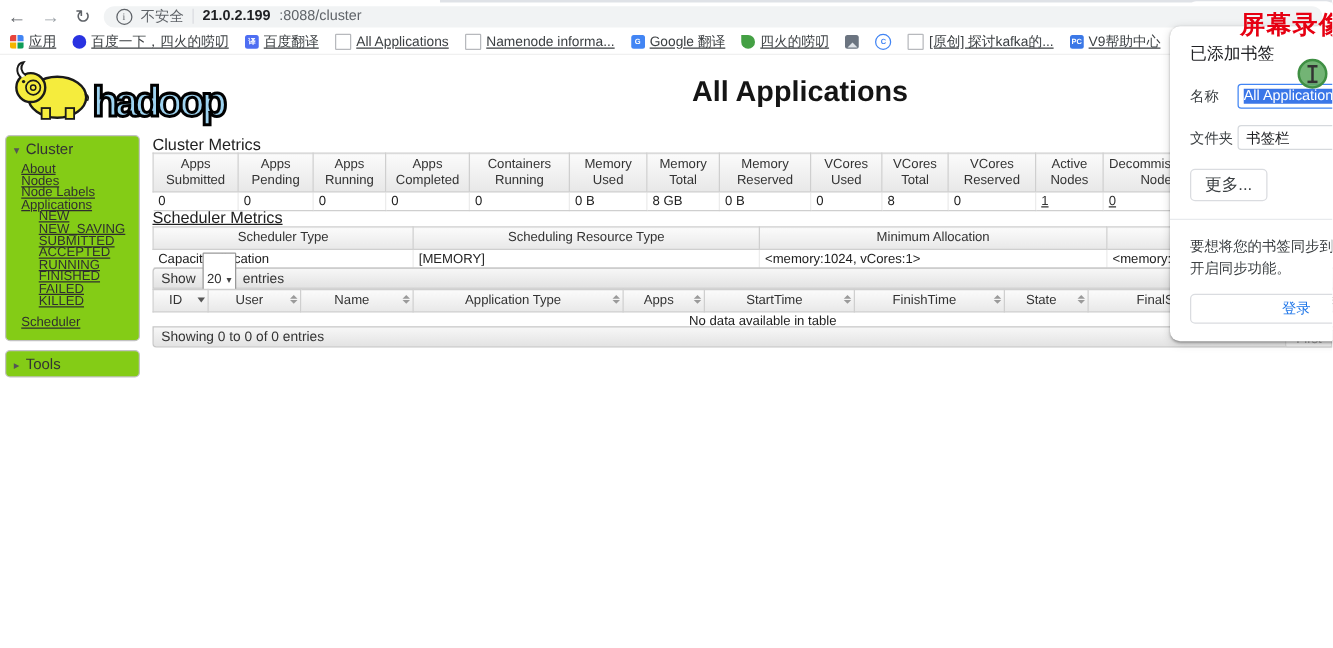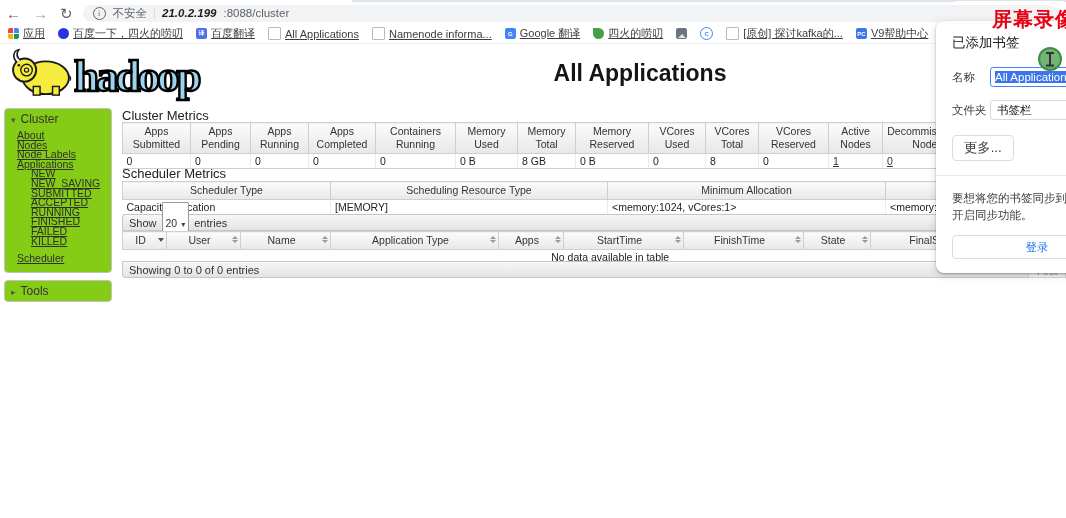--- a/index.html
+++ b/index.html
@@ -16,21 +16,21 @@
   .back-ic::before{content:"←";}
   .fwd-ic::before{content:"→";}
   .reload-ic::before{content:"↻";}
   .addrbar{flex:1;height:17px;border-radius:9px;background:#f1f3f4;margin:0 8px 0 4px;
            display:flex;align-items:center;padding:0 10px;gap:7px;font-size:11.5px;min-width:0;}
   .info-ic{width:11px;height:11px;border:1px solid #5f6368;border-radius:50%;flex:none;
            display:flex;align-items:center;justify-content:center;}
   .info-ic::after{content:"i";font-size:8px;color:#5f6368;font-family:"Liberation Serif",serif;}
   .sec-text{color:#5f6368;}
   .addr-sep{width:1px;height:12px;background:#dadce0;}
-  .url-host{color:#202124;font-weight:bold;font-style:italic;}
+  .url-host{color:#202124;font-weight:bold;}
   .url-path{color:#5f6368;}
 
   .bookmarks{position:absolute;left:0;top:24px;width:1066px;height:19px;background:#fff;
              display:flex;align-items:center;padding-left:8px;gap:13px;overflow:hidden;
              border-bottom:1px solid #f0f0f0;}
   .bm{display:flex;align-items:center;gap:4px;flex:none;cursor:pointer;}
   .bm-label{font-size:11px;color:#3c4043;white-space:nowrap;text-decoration:underline;}
   .bi{width:11px;height:11px;border-radius:2px;display:inline-flex;align-items:center;
       justify-content:center;font-size:6px;font-weight:bold;color:#fff;flex:none;overflow:hidden;}
   .bi-apps-grid{position:relative;background:#fff;}
@@ -44,22 +44,22 @@
   .bi-image{background:#6b7480;position:relative;}
   .bi-image::after{content:"";position:absolute;bottom:1px;left:2px;border-left:4px solid transparent;
       border-right:4px solid transparent;border-bottom:4px solid #dfe3e8;}
   .bi-c-circle{background:#fff;border:1px solid #4285f4;border-radius:50%;color:#4285f4;}
   .bi-v9{background:#3b78e7;}
   .bi-vso{background:#7a8aa0;font-size:5px;}
   .bi-icp{background:#2b3a4d;font-size:5px;}
 
   
   .logo{position:absolute;left:10px;top:46px;display:flex;align-items:flex-end;gap:2px;}
-  .hadoop-text{font-size:45px;font-weight:bold;letter-spacing:-3px;color:#9ed3f0;
-               -webkit-text-stroke:2.4px #000;line-height:0.95;font-family:Liberation Serif, serif;}
+  .hadoop-text{font-size:34px;font-weight:bold;letter-spacing:-3px;color:#9ed3f0;
+               -webkit-text-stroke:2.4px #000;line-height:0.95;}
   .page-title{position:absolute;left:240px;top:60px;width:800px;text-align:center;
               font-size:23px;font-weight:bold;color:#151515;}
 
   .sidebar{position:absolute;left:4px;top:108px;width:108px;font-size:10.5px;}
   .side-box{border:1px solid #c2c2c2;border-radius:4px;background:#84cc16;margin-bottom:7px;}
   .side-header{padding:3px 6px;font-size:12px;color:#333;display:flex;align-items:center;gap:5px;cursor:pointer;}
   .tri-down::before{content:"▾";font-size:9px;color:#555;}
   .tri-right::before{content:"▸";font-size:9px;color:#555;}
   .side-links{padding:2px 4px 8px 12px;}
   .side-links a{display:block;color:#2f2f2f;text-decoration:underline;line-height:9.6px;cursor:pointer;}
@@ -70,21 +70,21 @@
   .section-title{position:absolute;font-size:13px;color:#222;}
   table{border-collapse:collapse;table-layout:fixed;}
   .mtable th{background:linear-gradient(#fbfbfb,#e8e8e8);border:1px solid #cfcfcf;
              font-weight:normal;font-size:10.5px;color:#333;text-align:center;
              padding:2px 2px;line-height:1.25;vertical-align:middle;cursor:pointer;}
   .mtable td{background:#fff;border-bottom:1px solid #cfcfcf;border-right:1px solid #ececec;
              font-size:10.5px;color:#222;padding:1px 4px;height:12px;white-space:nowrap;overflow:hidden;}
   .mtable td a{color:#333;text-decoration:underline;cursor:pointer;}
   #cluster-title{top:2px;}
   #cluster-table{position:absolute;top:16px;width:850px;}
-  #sched-title{top:60px;}
+  #sched-title{top:60px;text-decoration:underline;}
   #sched-table{position:absolute;top:75px;width:850px;}
 
   .dt-bar{position:absolute;width:976px;height:17px;background:linear-gradient(#f7f7f7,#e3e3e3);
           border:1px solid #c6c6c6;box-sizing:border-box;display:flex;align-items:center;
           padding:0 6px;font-size:11px;color:#333;gap:5px;}
   #dt-toolbar{top:108px;border-radius:3px 3px 0 0;}
   #dt-footer{top:155px;border-radius:0 0 3px 3px;}
   .show-select{display:inline-flex;align-items:center;gap:4px;background:#fff;border:1px solid #999;
                border-radius:1px;padding:13px 3px;font-size:10.5px;height:13px;cursor:pointer;}
   .caret-down::before{content:"▾";font-size:8px;color:#444;}

